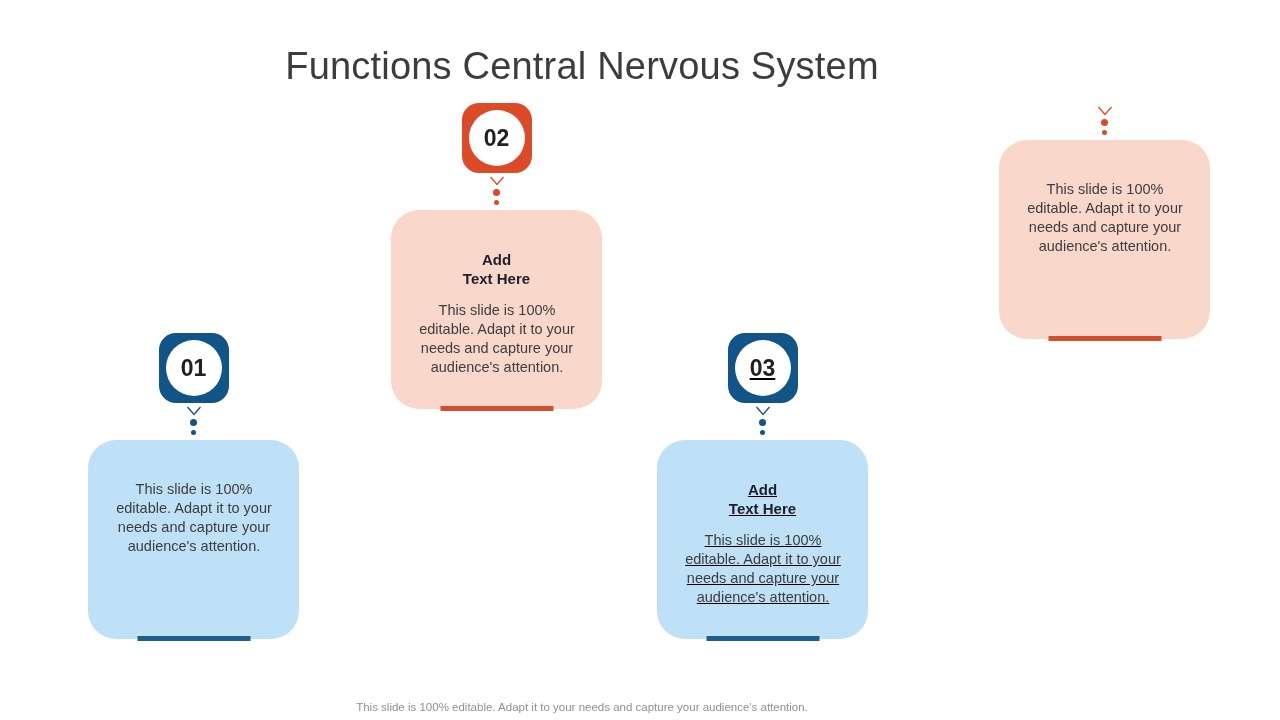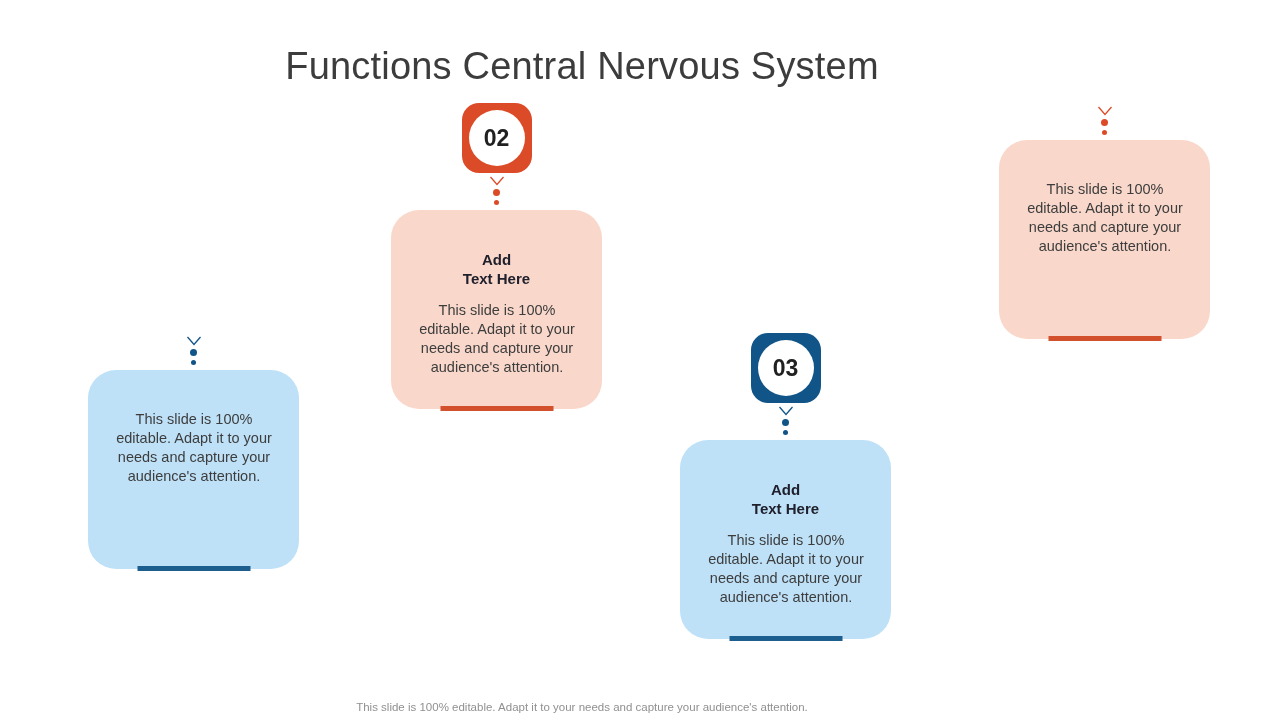--- a/index.html
+++ b/index.html
@@ -81,20 +81,25 @@
   }
 </style>
 </head>
 <body>
 
 <div class="slide">
 
   <h1 class="slide-title">Functions Central Nervous System</h1>
 
   <div class="item" style="left:88px; top:333px;" data-theme="blue">
+    <div class="badge">
+      <div class="badge-circle">
+        <span class="badge-num">01</span>
+      </div>
+    </div>
     <svg class="chevron" width="16" height="10" viewBox="0 0 16 10">
         <polyline points="1.5,1 8,8.5 14.5,1" fill="none" stroke="currentColor" stroke-width="1.3"></polyline>
       </svg>
     <div class="dot dot-lg"></div>
     <div class="dot dot-sm"></div>
     <div class="card">
       <p class="card-body">This slide is 100% editable. Adapt it to your needs and capture your audience's attention.</p>
       <div class="card-bar"></div>
     </div>
   </div>
@@ -111,21 +116,21 @@
     <div class="dot dot-lg"></div>
     <div class="dot dot-sm"></div>
     <div class="card">
       <h3 class="card-title">Add
 Text Here</h3>
       <p class="card-body">This slide is 100% editable. Adapt it to your needs and capture your audience's attention.</p>
       <div class="card-bar"></div>
     </div>
   </div>
 
-  <div class="item" style="left:680px; top:333px;" data-theme="blue">
+  <div class="item" style="left:657px; top:333px;text-decoration:underline;" data-theme="blue">
     <div class="badge">
       <div class="badge-circle">
         <span class="badge-num">03</span>
       </div>
     </div>
     <svg class="chevron" width="16" height="10" viewBox="0 0 16 10">
         <polyline points="1.5,1 8,8.5 14.5,1" fill="none" stroke="currentColor" stroke-width="1.3"></polyline>
       </svg>
     <div class="dot dot-lg"></div>
     <div class="dot dot-sm"></div>

